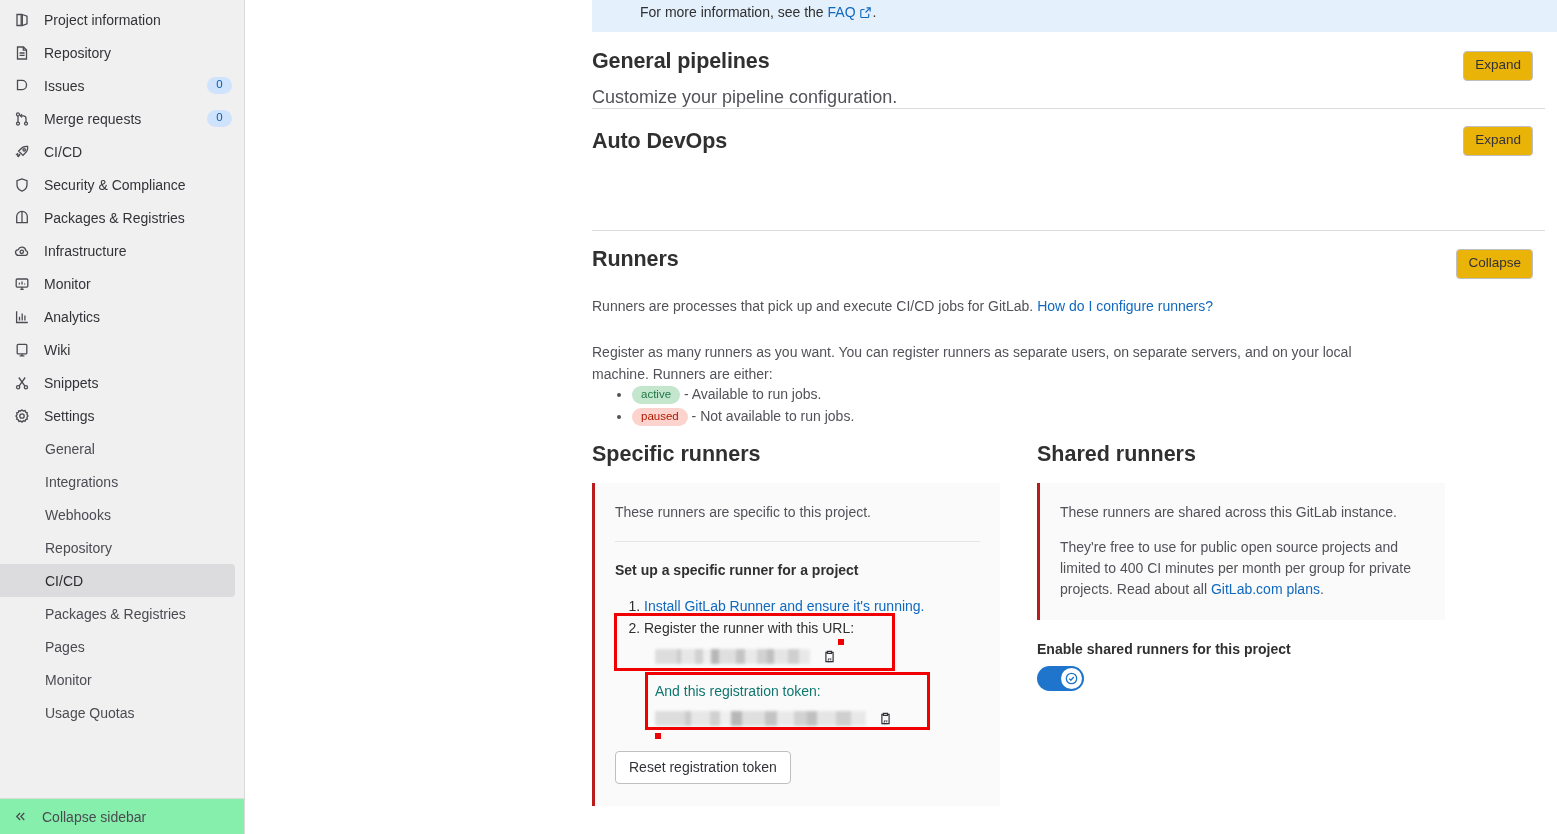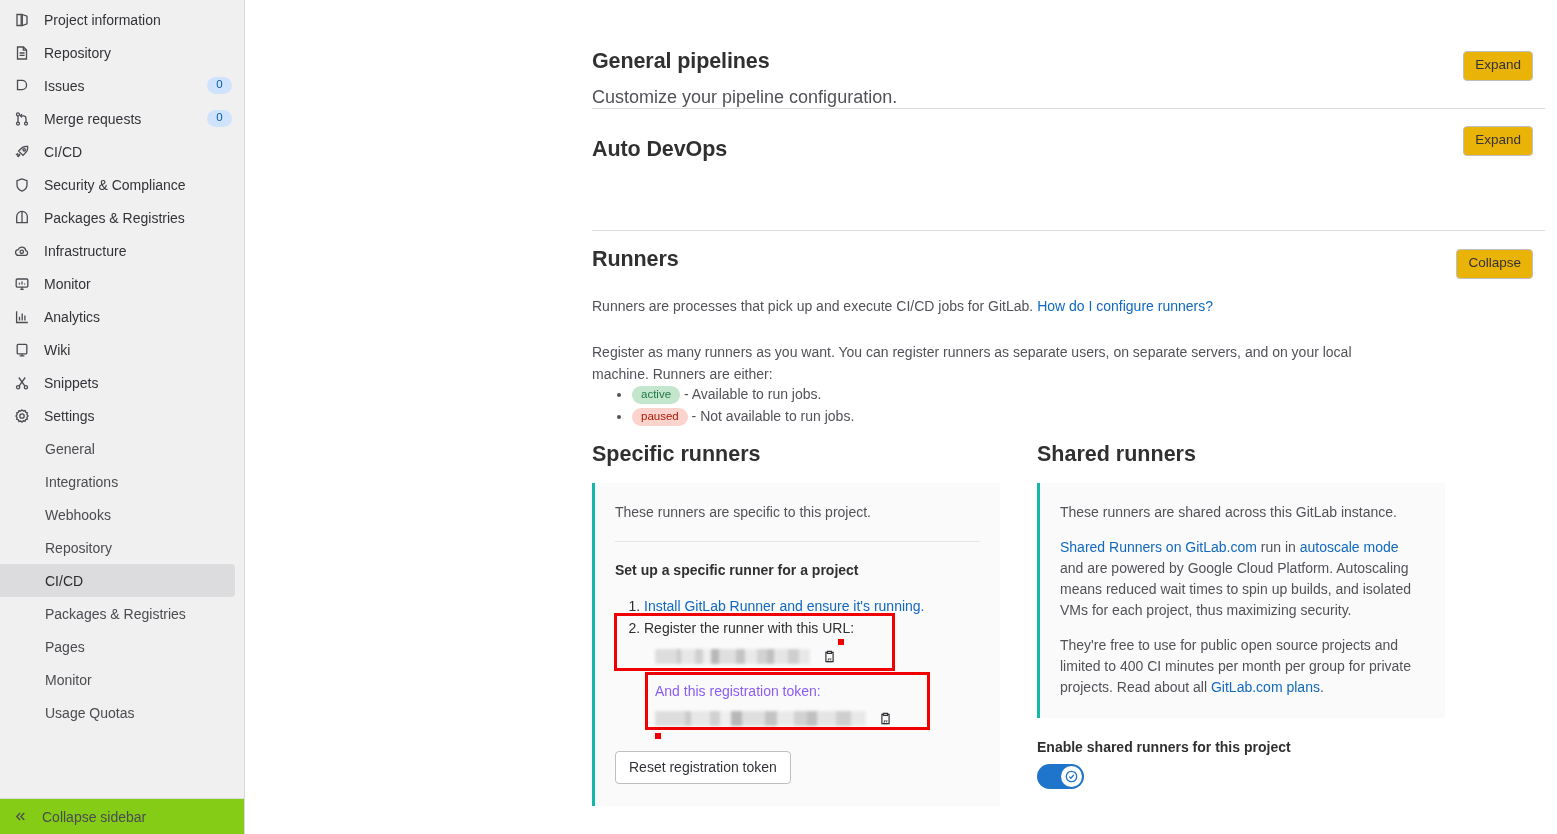--- a/index.html
+++ b/index.html
@@ -63,21 +63,21 @@
     margin-right: 9px;
   }
   .sub-item.active { background: #dcdcde; color: #2b2b2f; }
   .collapse-bar {
     position: absolute; left: 0; bottom: 0;
     width: 244px; height: 36px;
     border-top: 1px solid #dbdbdb;
     display: flex; align-items: center;
     padding-left: 13px;
     color: #4b4b52; font-size: 14px;
-    background: #84cc16;
+    background: #86efac;
   }
   .collapse-bar .chev { margin-right: 14px; display: flex; color: #4b4b52; }
 
   
   .main {
     flex: 1 1 auto;
     height: 834px;
     position: relative;
     background: #fff;
     overflow: hidden;
@@ -130,21 +130,21 @@
   }
 
   
   #sec-general { height: 77px; }
   #sec-general .sec-title { position: absolute; left: 0; top: 19px; }
   #sec-general .sec-sub   { position: absolute; left: 0; top: 52px; }
   #sec-general .toggle-btn{ top: 19px; }
 
   
   #sec-autodevops { height: 122px; }
-  #sec-autodevops .sec-title { position: absolute; left: 0; top: 30px; }
+  #sec-autodevops .sec-title { position: absolute; left: 0; top: 22px; }
   #sec-autodevops .body { position: absolute; left: 0; top: 50px; width: 852px;
                           font-size: 14px; color: #535158; line-height: 1.68; }
   #sec-autodevops .toggle-btn{ top: 17px; }
 
   
   #sec-runners { min-height: 600px; border-bottom: none; }
   #sec-runners .sec-title { position: absolute; left: 0; top: 18px; }
   #sec-runners .toggle-btn{ top: 18px; }
   .runner-p1 { position: absolute; left: 0; top: 51px; font-size: 14px; color: #535158; line-height: 1.5; white-space: nowrap;}
   .runner-p2 { position: absolute; left: 0; top: 96px; width: 810px; font-size: 14px; color: #535158; line-height: 1.58; }
@@ -159,21 +159,21 @@
     vertical-align: 1px;
   }
   .badge-active { background: #c3e6cd; color: #217645; }
   .badge-paused { background: #fdd4cd; color: #ae1800; }
 
   
   .cols { position: absolute; left: 0; top: 213px; width: 953px; display: flex; gap: 37px; }
   .col { width: 408px; }
   .col-title { font-size: 21.5px; font-weight: 600; color: #303030; margin: 0 0 17px 0; line-height: 1; }
   .panel {
-    border-left: 3px solid #14b8a6;
+    border-left: 3px solid #b91c1c;
     background: #fafafa;
     padding: 19px 20px 20px 20px;
     font-size: 14px;
     color: #535158;
     line-height: 1.5;
   }
   .panel-spec { padding: 19px 20px 22px 20px; }
   .panel p { margin: 0 0 14px 0; }
   .panel p:last-child { margin-bottom: 0; }
   .panel hr { border: none; border-top: 1px solid #e6e6e6; margin: 18px 0 18px 0; }
@@ -418,20 +418,27 @@
         <svg width="15" height="15" viewBox="0 0 16 16" fill="none" stroke="currentColor" stroke-width="1.4">
           <path d="M7.6 4.3 4 8l3.6 3.7M12 4.3 8.4 8l3.6 3.7"></path>
         </svg>
       </span>
       <span>Collapse sidebar</span>
     </div>
   </nav>
 
   <div class="main">
 
+    <div class="alert-banner">
+      <span>For more information, see the </span><a class="lnk">FAQ</a><span class="ext-ico"><svg width="13" height="13" viewBox="0 0 16 16" fill="none" stroke="#1068bf" stroke-width="1.4">
+            <path d="M9.3 2.3h4.4v4.4"></path>
+            <path d="M13.7 2.3 8 8"></path>
+            <path d="M12 9.4v3.4a1.3 1.3 0 0 1-1.3 1.3H3.5a1.3 1.3 0 0 1-1.3-1.3V5.6a1.3 1.3 0 0 1 1.3-1.3h3.4"></path>
+          </svg></span><span>.</span>
+    </div>
 
     <div class="content">
 
       <section class="section" id="sec-general">
         <h2 class="sec-title">General pipelines</h2>
         <p class="sec-sub">Customize your pipeline configuration.</p>
         <button class="toggle-btn">Expand</button>
       </section>
 
       <section class="section" id="sec-autodevops">
@@ -473,21 +480,21 @@
                         <path d="M9.5 3.3h1.6v9.4H3.9V3.3h1.5"></path>
                         <path d="M6.3 9.8h2.4v2.9H6.3z" stroke-dasharray="1.2 1"></path>
                       </svg>
                     </span>
                   </span>
                   <span style="position:absolute;left:-30px;top:-4px;width:281px;height:58px;border:3px solid #f00000;"></span>
                 </li>
               </ol>
 
               <div class="hl-box" style="position:relative;margin:10px 0 0 40px;">
-                <span style="font-size:14px;color:#8b5cf6;">And this registration token:</span>
+                <span style="font-size:14px;color:#0f766e;">And this registration token:</span>
                 <div style="margin-top:6px;">
                   <span class="redact" style="width:211px"></span>
                   <span class="copy-btn">
                     <svg width="16" height="16" viewBox="0 0 16 16" fill="none" stroke="currentColor" stroke-width="1.2">
                       <path d="M5.4 2.4h4.1v1.9H5.4z"></path>
                       <path d="M9.5 3.3h1.6v9.4H3.9V3.3h1.5"></path>
                       <path d="M6.3 9.8h2.4v2.9H6.3z" stroke-dasharray="1.2 1"></path>
                     </svg>
                   </span>
                 </div>
@@ -497,21 +504,20 @@
               <div style="margin-top:18px;">
                 <button class="btn-default">Reset registration token</button>
               </div>
             </div>
           </div>
 
           <div class="col">
             <h3 class="col-title">Shared runners</h3>
             <div class="panel">
               <p>These runners are shared across this GitLab instance.</p>
-              <p><a class="lnk">Shared Runners on GitLab.com</a><span> run in </span><a class="lnk">autoscale mode</a><span> and are powered by Google Cloud Platform. Autoscaling means reduced wait times to spin up builds, and isolated VMs for each project, thus maximizing security.</span></p>
               <p><span>They're free to use for public open source projects and limited to 400 CI minutes per month per group for private projects. Read about all </span><a class="lnk">GitLab.com plans</a><span>.</span></p>
             </div>
 
             <div class="toggle-label">Enable shared runners for this project</div>
             <div class="gl-toggle">
               <span class="knob">
                 <svg width="13" height="13" viewBox="0 0 16 16" fill="none" stroke="currentColor" stroke-width="1.6">
                   <circle cx="8" cy="8" r="6.4"></circle>
                     <path d="M5.2 8.2 7.2 10.2l3.6-4"></path>
                 </svg>

